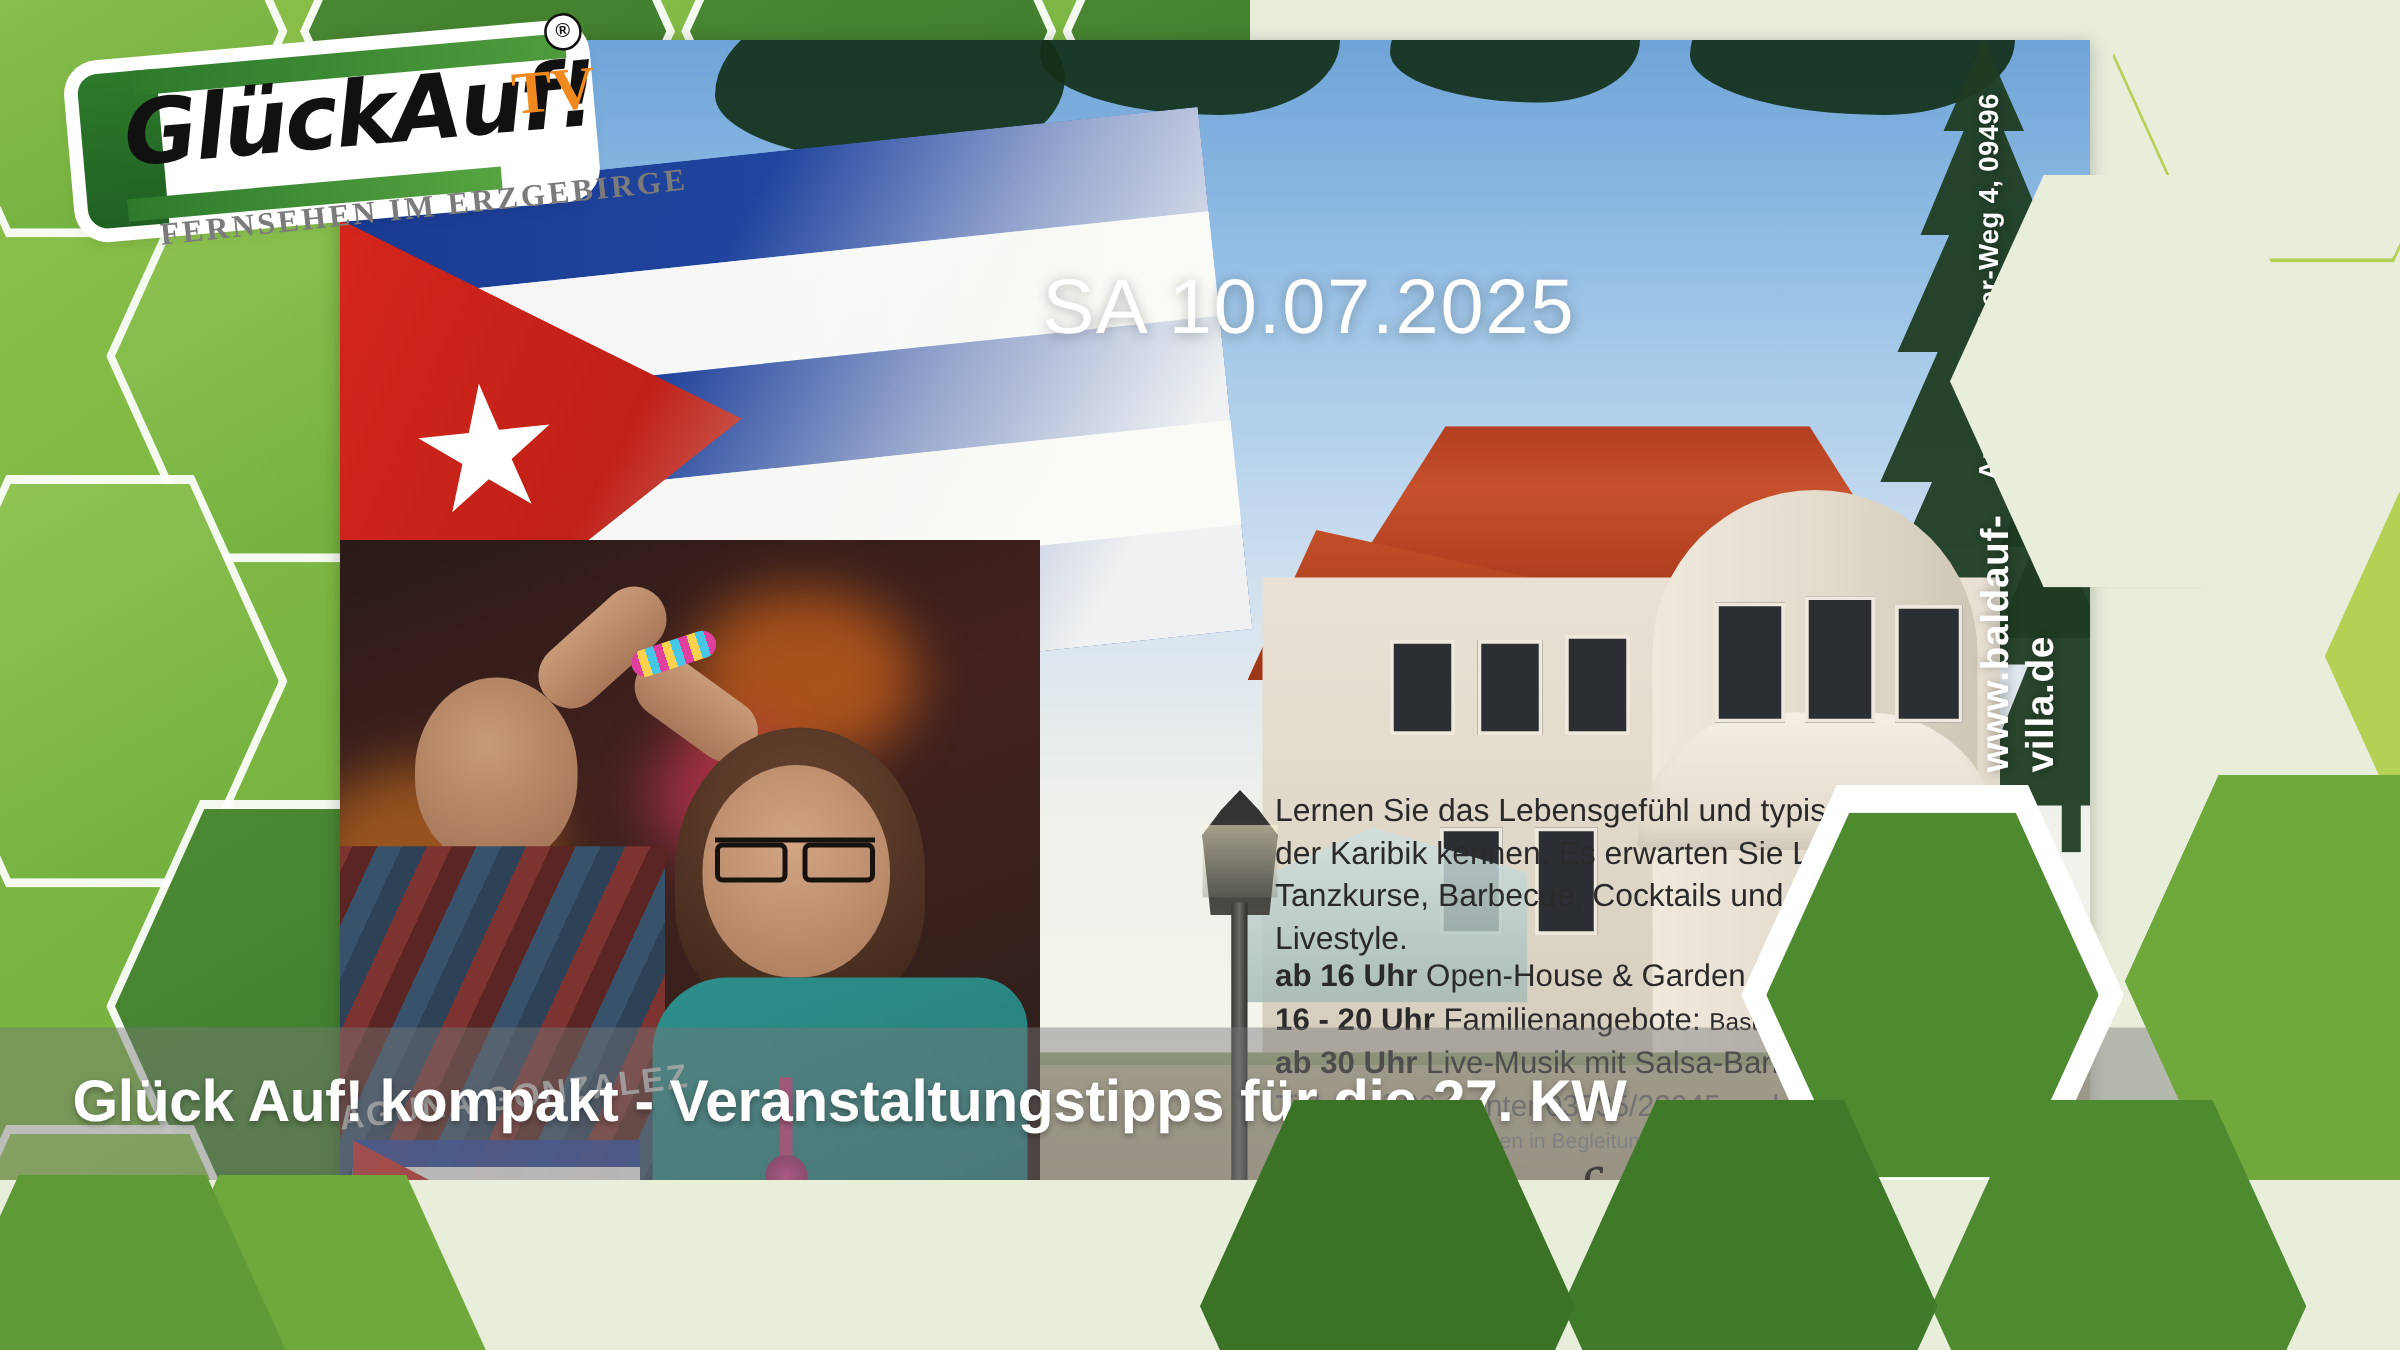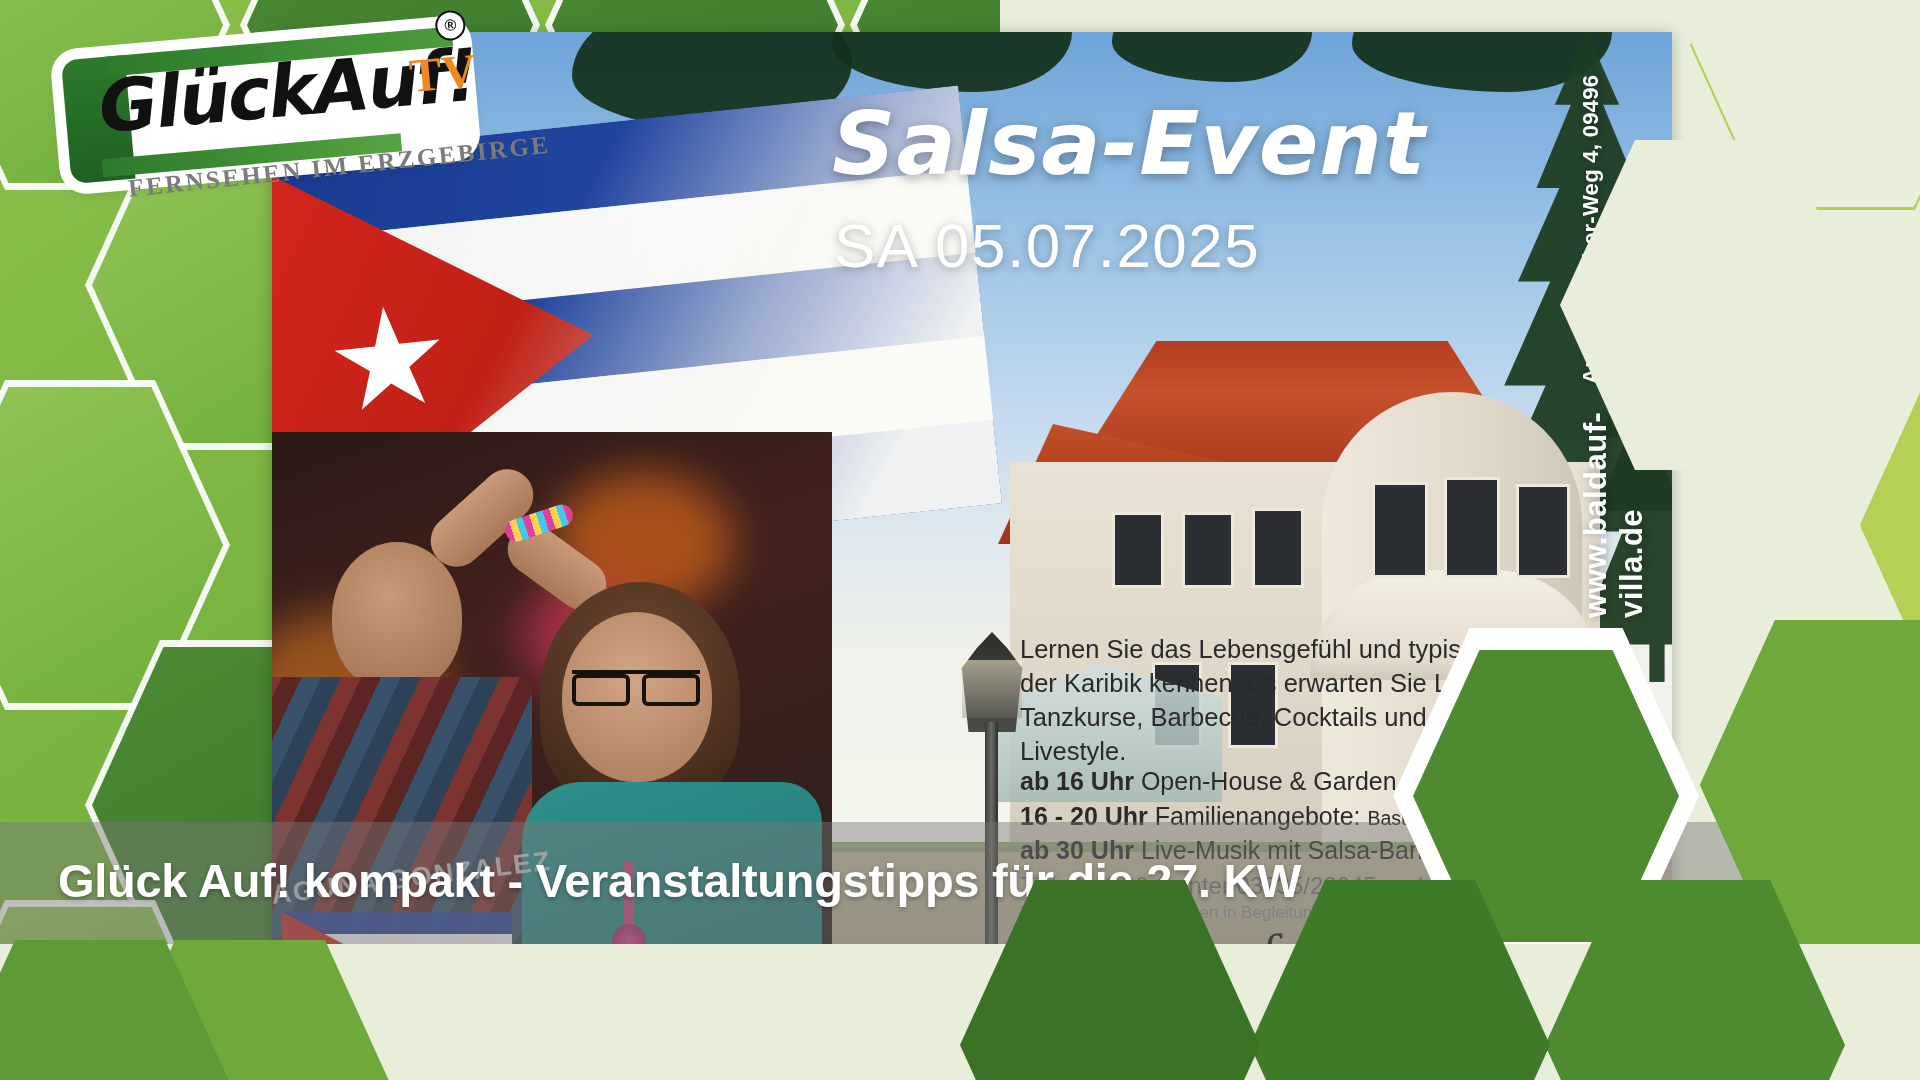--- a/index.html
+++ b/index.html
@@ -620,22 +620,21 @@
     </div>
 
     <div style="position:absolute;left:-20px;top:830px;width:330px;color:#cfcfcf;font-family:'Liberation Sans',sans-serif;font-weight:700;font-size:27px;letter-spacing:2px;transform:rotate(-7deg);opacity:.85;">LAGUNA GONZALEZ</div>
 
     <div style="position:absolute;left:10px;top:880px;width:230px;height:110px;overflow:hidden;opacity:.9;">
       <div style="position:absolute;inset:0;background:repeating-linear-gradient(to bottom,#27409a 0 22px,#ffffff 22px 44px);"></div>
       <div style="position:absolute;left:0;top:0;width:46%;height:100%;background:#cf2a22;clip-path:polygon(0 0,100% 50%,0 100%);"></div>
       <div style="position:absolute;left:22px;top:36px;width:42px;height:42px;background:#fff;clip-path:polygon(50% 0%,61% 35%,98% 35%,68% 57%,79% 91%,50% 70%,21% 91%,32% 57%,2% 35%,39% 35%);"></div>
     </div>
 
-    <div class="salsa-title">Salsa-Event</div>
-    <div class="salsa-date">SA 05.07.2025</div>
+    <div class="salsa-date">SA 10.07.2025</div>
 
     <div class="vertical-info">
       <span class="vi-url">www.baldauf-villa.de</span>
       <span class="vi-addr">Anton-Günther-Weg 4, 09496 Maarienberg</span>
     </div>
 
     <div class="body-copy">Lernen Sie das Lebensgefühl und typische Tänze aus der Karibik kennen. Es erwarten Sie Livemusik, Salsa Tanzkurse, Barbecue, Cocktails und kubanischer Livestyle.</div>
 
     <div class="program">
       <div class="line">

